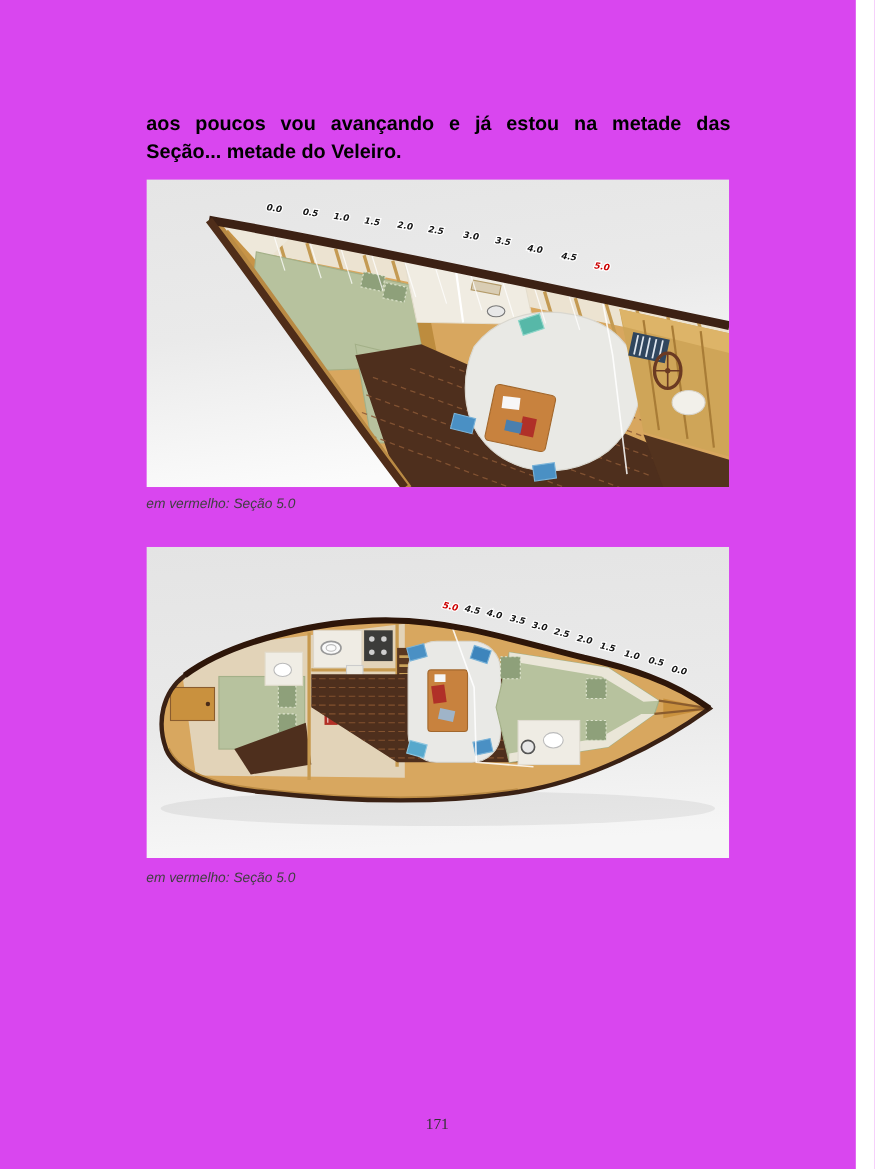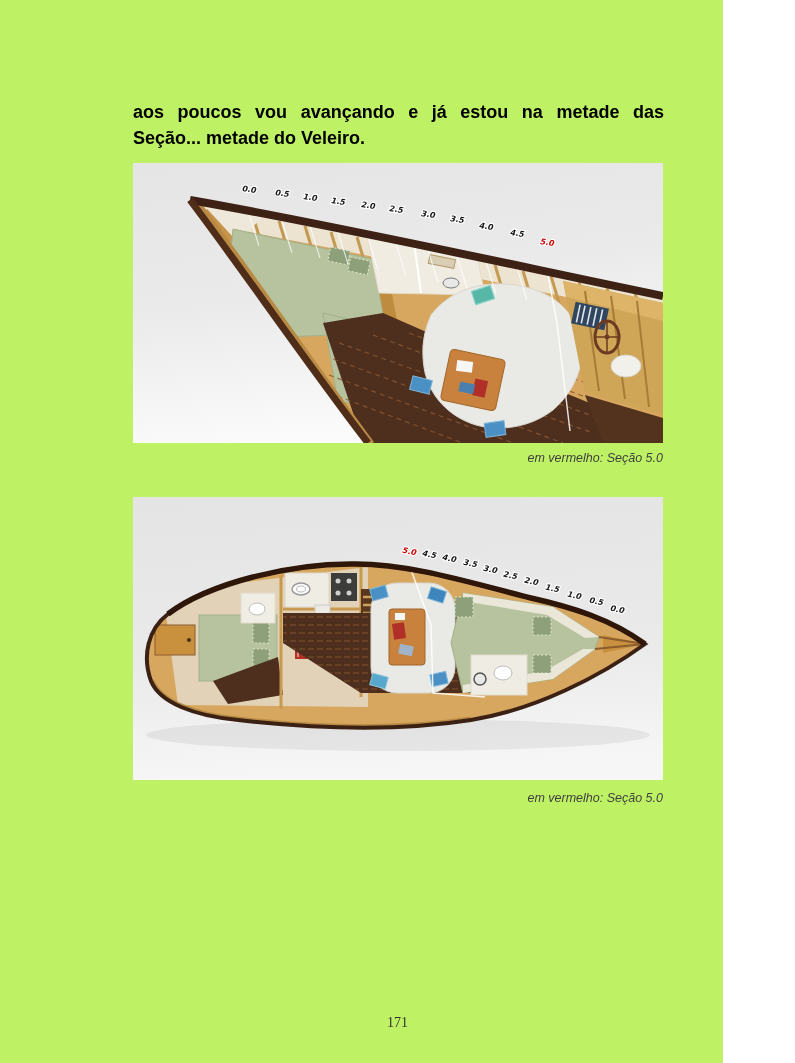--- a/index.html
+++ b/index.html
@@ -1,25 +1,25 @@
 <!DOCTYPE html>
 <html><head>
 <meta charset="utf-8">
 <style>
   html,body{margin:0;padding:0;background:#ffffff;}
-  #page{position:relative;width:723px;height:1063px;background:#bef264;overflow:hidden;
+  #page{position:relative;width:778px;height:1063px;background:#d946ef;overflow:hidden;
         font-family:"Liberation Sans",sans-serif;}
   .para{position:absolute;left:133px;top:99px;width:531px;color:#000;
         font-weight:700;font-size:18px;line-height:26px;}
   .para .l1{text-align:justify;text-align-last:justify;}
   .para .l2{text-align:left;}
   .figure{position:absolute;left:133px;width:530px;overflow:hidden;}
   #fig1{top:163px;height:280px;}
   #fig2{top:497px;height:283px;}
-  .caption{position:absolute;left:133px;width:530px;text-align:right;
+  .caption{position:absolute;left:133px;width:530px;text-align:left;
            font-style:italic;font-size:12.5px;color:#3f3f3f;}
   #cap1{top:451px;} #cap2{top:791px;}
   .pagenum{position:absolute;left:0;top:1015px;width:795px;text-align:center;
            font-family:"Liberation Serif",serif;font-size:14px;color:#333;}
   svg{display:block;}
   .sec{font:italic 700 8px "DejaVu Sans",sans-serif;fill:#151515;
        stroke:#ffffff;stroke-width:2.2px;paint-order:stroke;text-anchor:middle;}
   .sec.hl{fill:#cc0000;}
 </style>
 </head>

